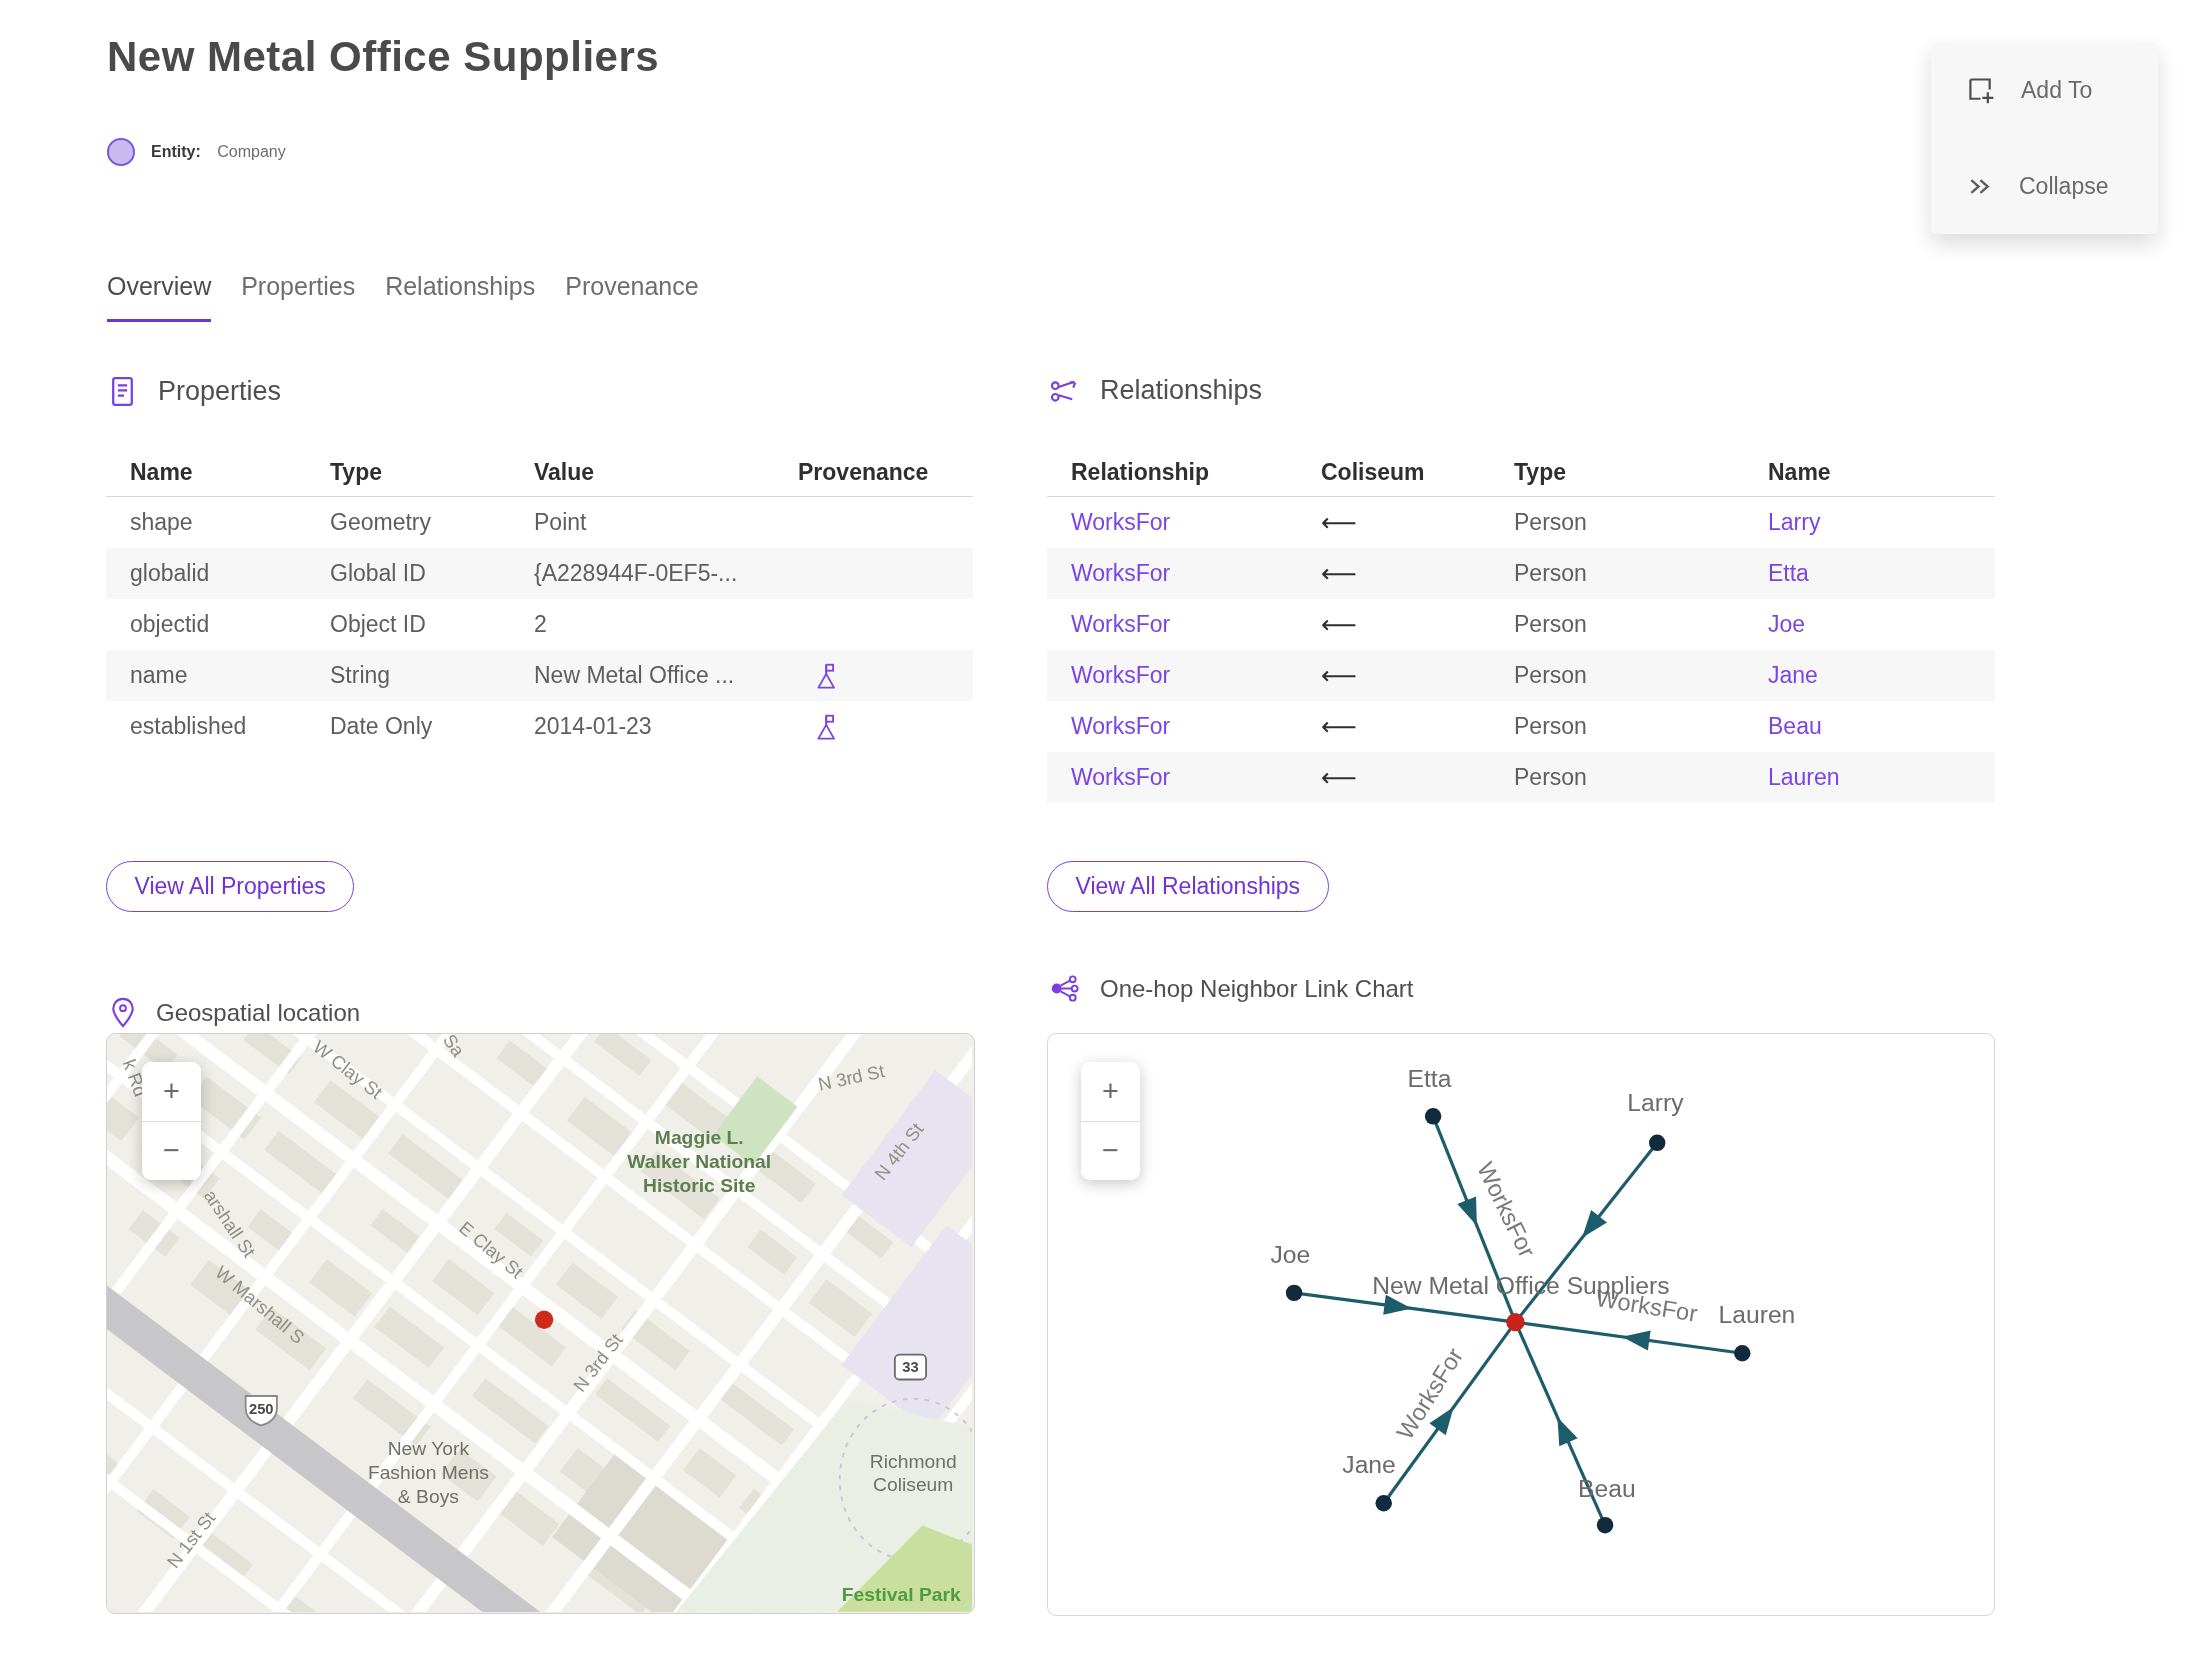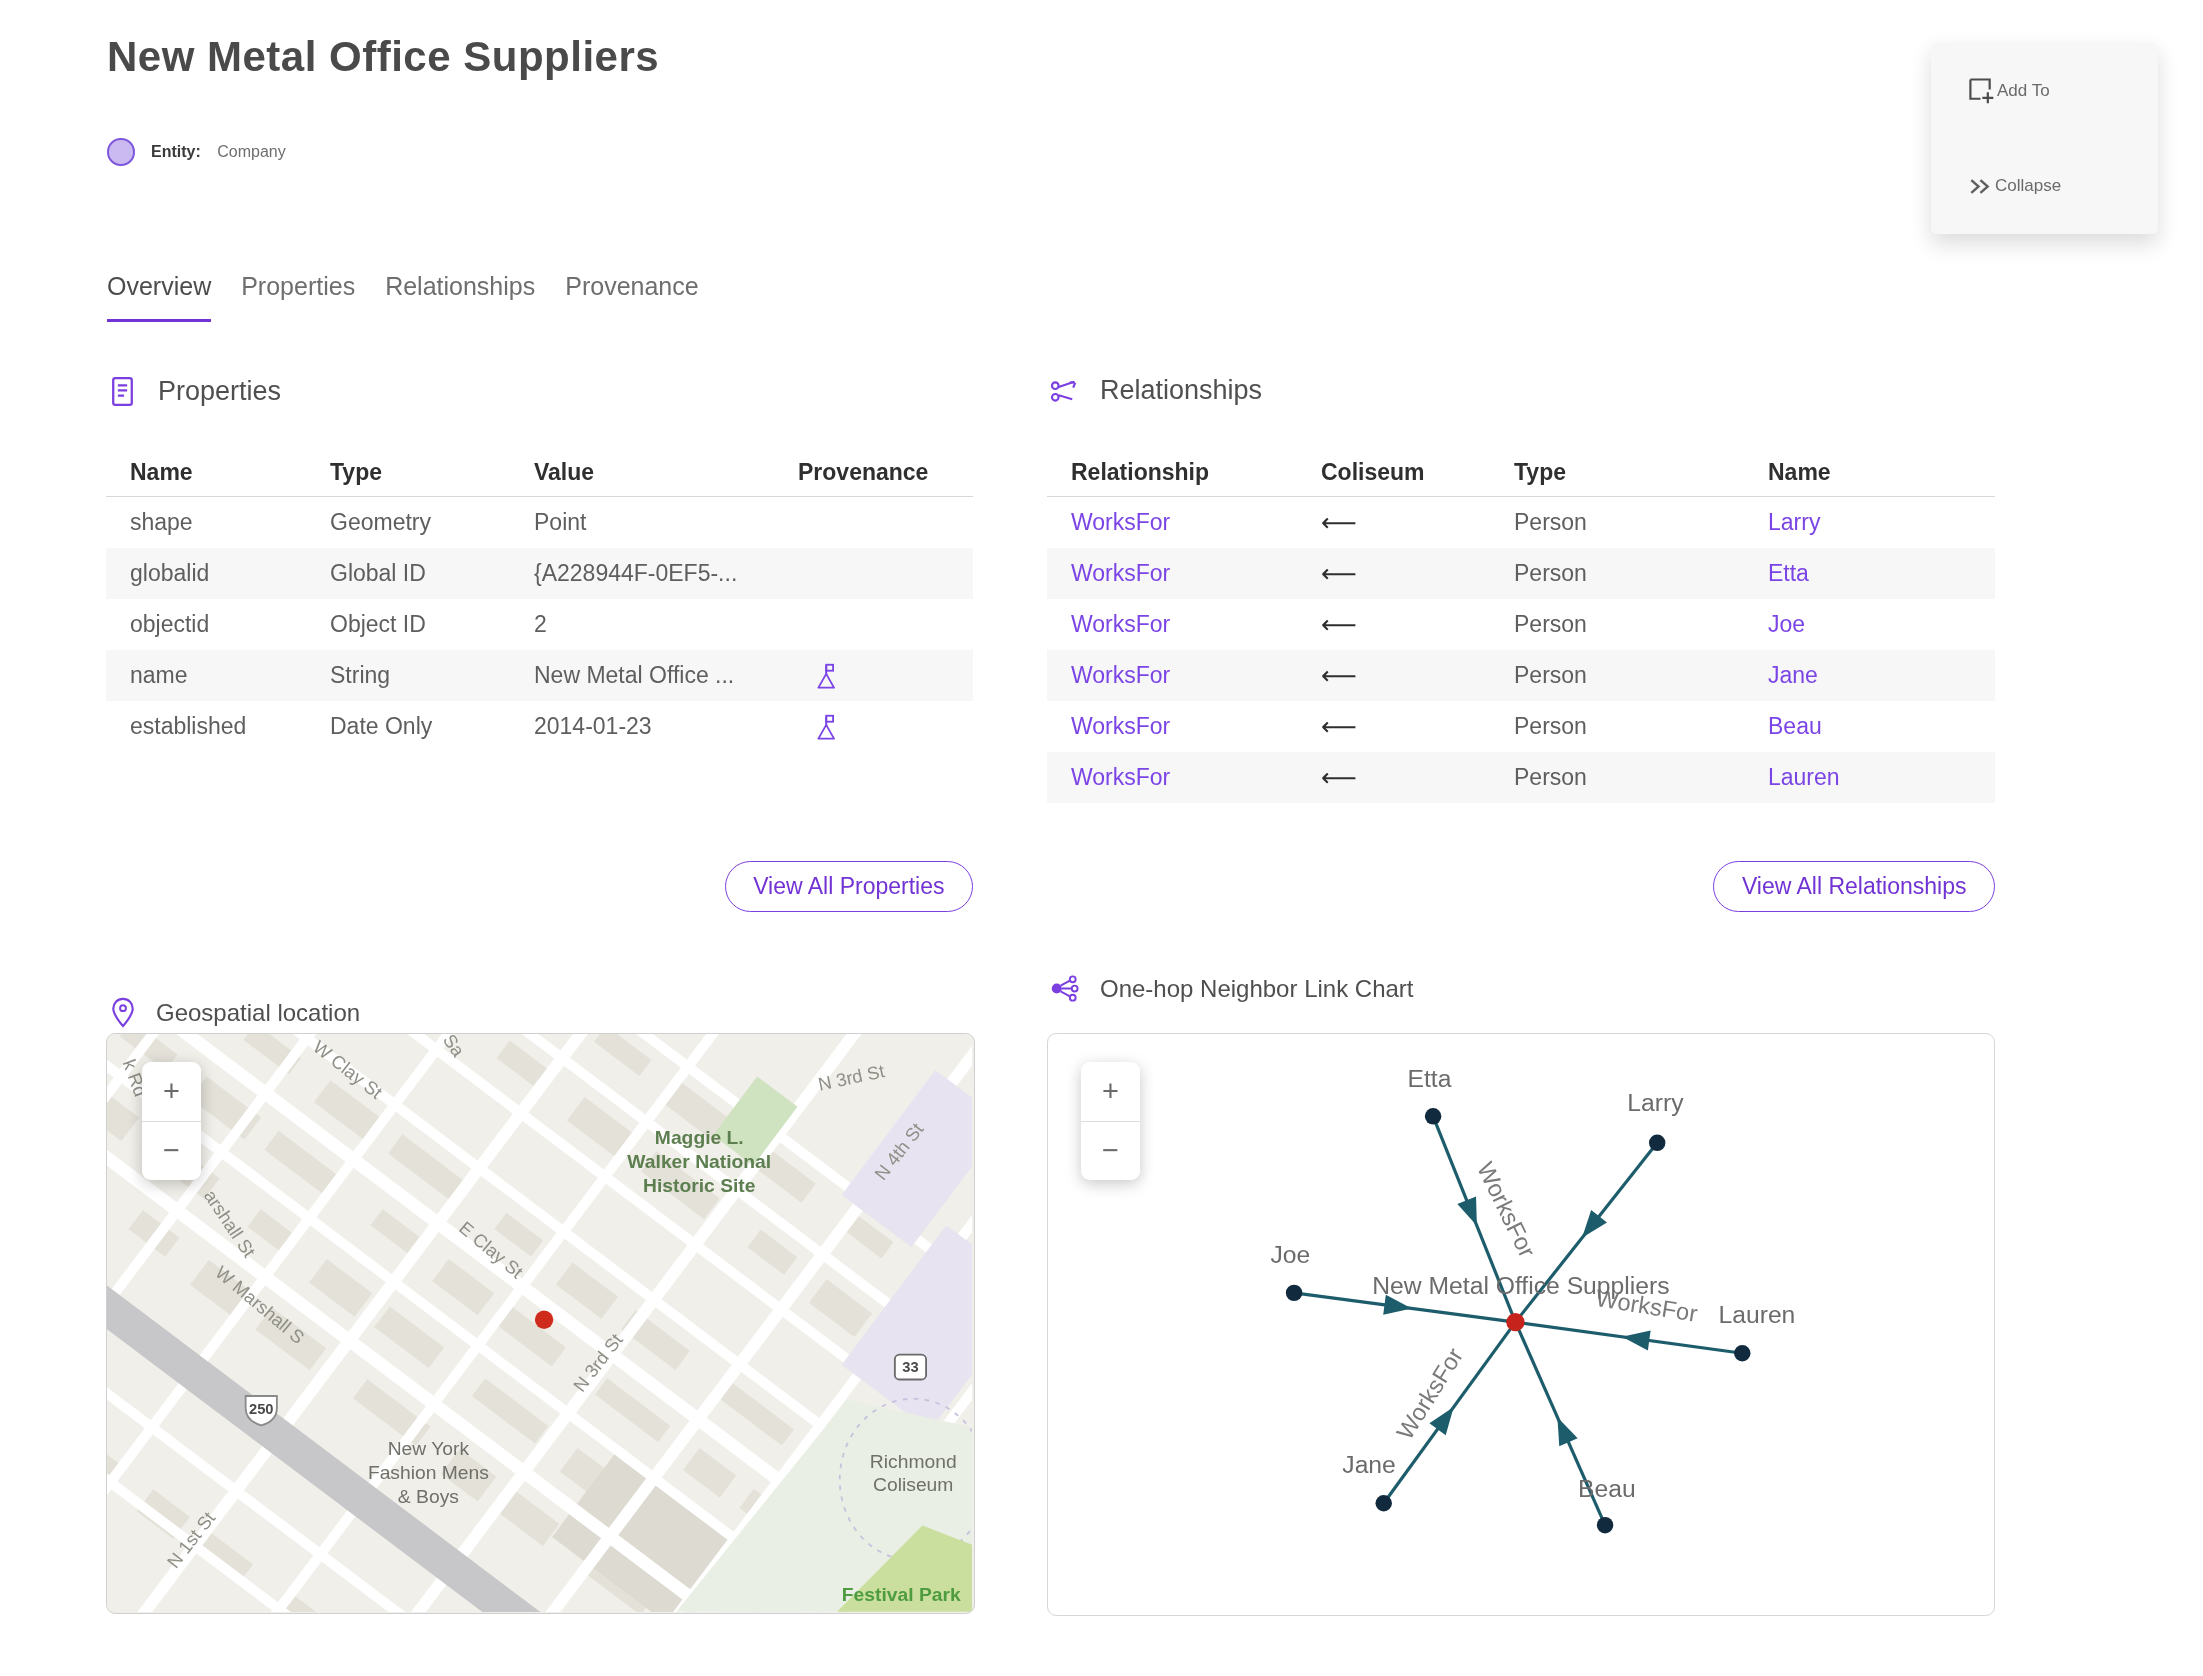--- a/index.html
+++ b/index.html
@@ -14,22 +14,22 @@
               font-size:16px;}
   .entity-dot{width:27.5px;height:27.5px;border-radius:50%;background:#cbb9f2;
               border:2.8px solid #7e57dc;box-sizing:border-box;}
   .entity-label{font-weight:700;color:#3a3a3a;}
   .entity-type{color:#6e6e6e;}
 
   
   .actions-card{position:absolute;left:1931px;top:43px;width:227px;height:191px;
                 background:#f7f7f7;border-radius:5.5px;
                 box-shadow:0 9.2px 22px rgba(0,0,0,.14);display:flex;flex-direction:column;}
-  .action-item{flex:1;display:flex;align-items:center;padding-left:33px;cursor:pointer;
-               font-size:17px;color:#6a6a6a;}
+  .action-item{flex:1;display:flex;align-items:center;gap:24px;padding-left:33px;cursor:pointer;
+               font-size:23px;color:#6a6a6a;}
   .action-item svg{flex:0 0 auto;}
 
   
   .tabs{position:absolute;left:107px;top:272px;display:flex;gap:30px;font-size:25px;}
   .tab{color:#6e6e6e;padding-bottom:18.4px;cursor:pointer;}
   .tab.active{color:#4c4c4c;border-bottom:3.7px solid #7133d4;}
 
   
   .sec-head{position:absolute;display:flex;align-items:center;gap:20px;
             font-size:27px;color:#4f4f4f;}
@@ -44,21 +44,21 @@
   .tbl-left{left:106px;top:448px;width:867px;}
   .tbl-left .thead,.tbl-left .trow{grid-template-columns:200px 204px 264px 1fr;}
   .tbl-right{left:1047px;top:448px;width:948px;}
   .tbl-right .thead,.tbl-right .trow{grid-template-columns:250px 193px 254px 1fr;}
   .cell{padding-left:24px;white-space:nowrap;overflow:hidden;}
   .cell.prov{padding-left:37px;display:flex;align-items:center;}
   .link{color:#7b45e6;cursor:pointer;}
   .dir-arrow{color:#2f2f2f;font-size:25px;}
 
   
-  .btn-row{position:absolute;display:flex;justify-content:flex-end;}
+  .btn-row{position:absolute;display:flex;justify-content:flex-start;}
   .btn-row.left{left:106px;top:861px;width:867px;}
   .btn-row.right{left:1047px;top:861px;width:948px;}
   .pill-btn{font-family:inherit;font-size:23px;color:#7133d4;background:#fff;
             border:1.8px solid #7b3fe0;border-radius:27.5px;padding:11px 27.5px;cursor:pointer;}
 
   
   .map-card{position:absolute;left:106px;top:1033px;width:867px;height:579px;
             border:0.9px solid #cfcfcf;border-radius:9.2px;overflow:hidden;background:#f0efe9;}
   .chart-card{position:absolute;left:1047px;top:1033px;width:946px;height:581px;
               border:0.9px solid #d6d6d6;border-radius:9.2px;background:#fff;overflow:hidden;}

